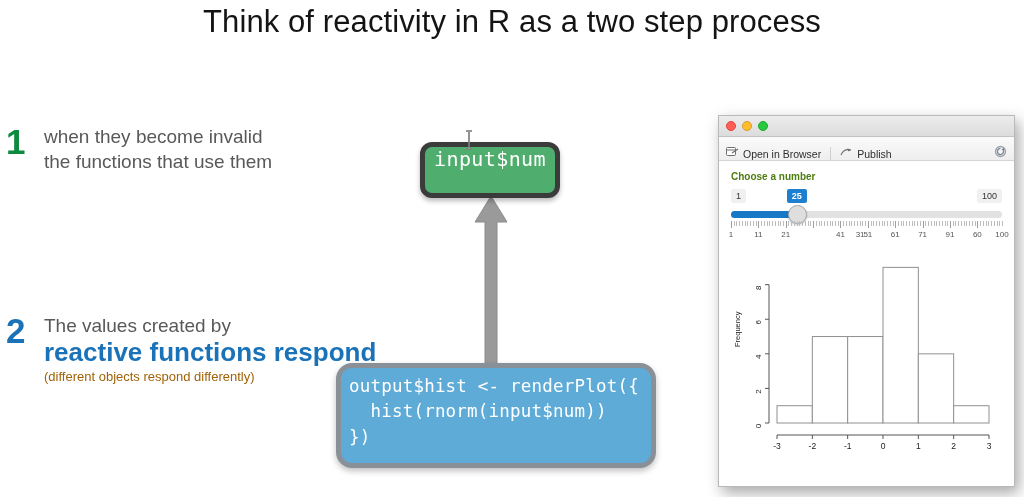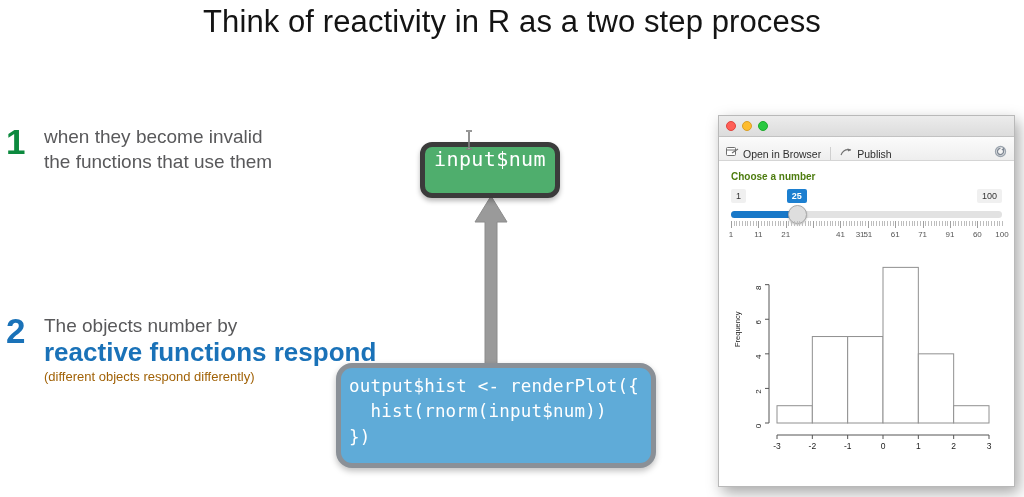--- a/index.html
+++ b/index.html
@@ -213,21 +213,21 @@
     <div class="step-num">1</div>
     <div class="step-body">
       <div class="sub">when they become invalid</div>
       <div class="sub">the functions that use them</div>
     </div>
   </div>
 
   <div class="step" id="step-2">
     <div class="step-num">2</div>
     <div class="step-body">
-      <div class="sub">The objects number by</div>
+      <div class="sub">The values created by</div>
       <div class="lead-blue">reactive functions respond</div>
       <div class="sub-small">(different objects respond differently)</div>
     </div>
   </div>
 
   <div id="arrow">
     <svg width="36" height="176" viewBox="0 0 36 176">
       <polygon points="18,0 34,26 24,26 24,176 12,176 12,26 2,26" fill="#9a9a9a" stroke="#8c8c8c" stroke-width="1"></polygon>
     </svg>
   </div>

